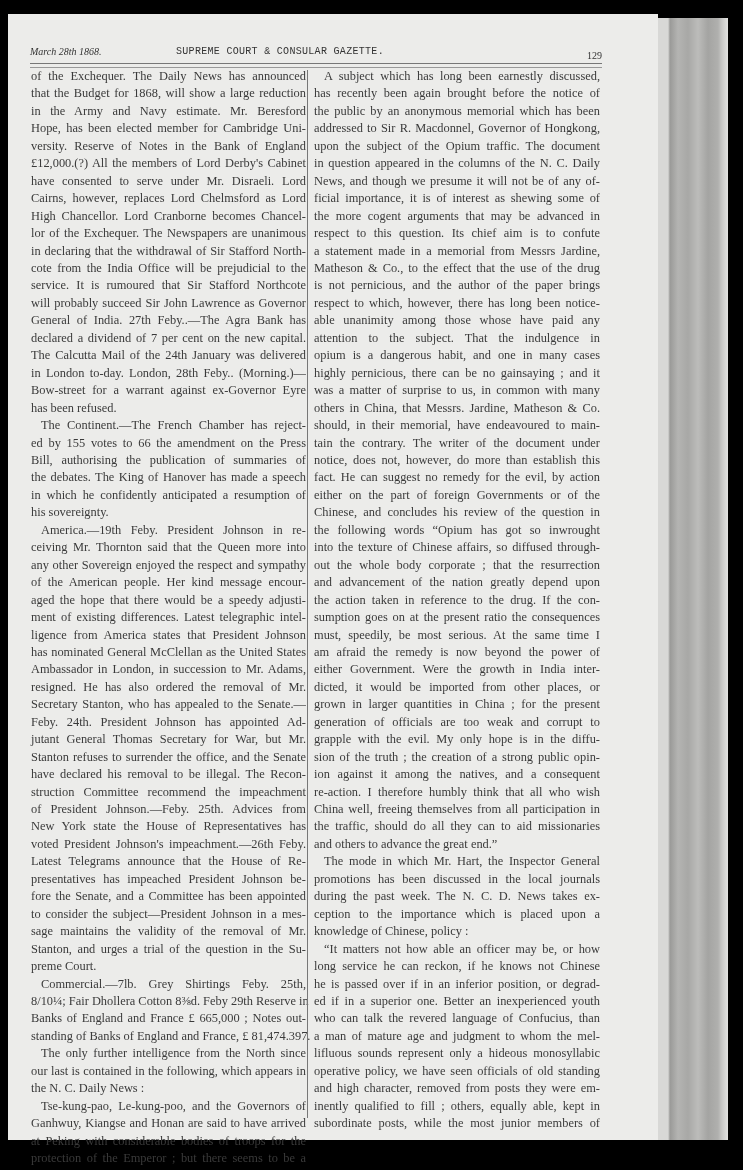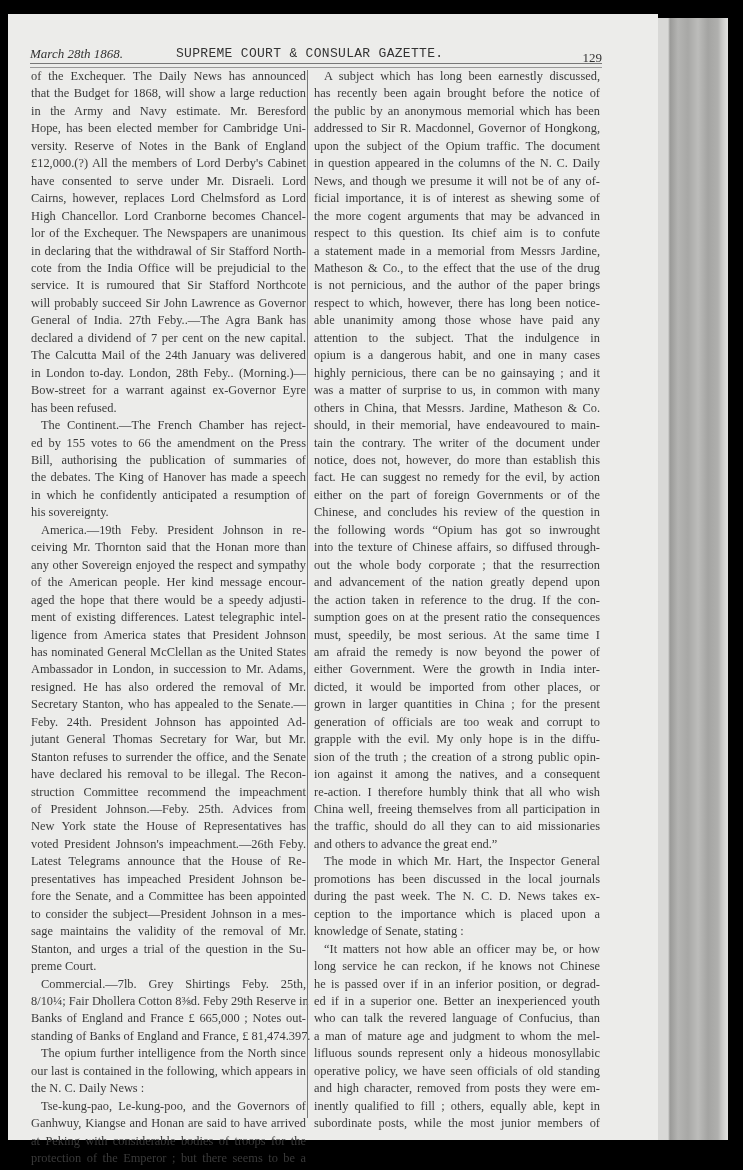--- a/index.html
+++ b/index.html
@@ -10,21 +10,21 @@
   .page {
     position:absolute; left:8px; top:14px; width:650px; height:1126px;
     background:#ececea;
   }
   .page-edge {
     position:absolute; left:658px; top:18px; width:70px; height:1122px;
     background:linear-gradient(90deg,#d8d8d6 0,#d8d8d6 10px,#9a9a98 12px,#b4b4b2 20px,#a8a8a6 30px,#bcbcba 40px,#a4a4a2 50px,#b0b0ae 60px,#c8c8c6 64px,#e2e2e0 70px);
   }
   .header {
     position:absolute; left:30px; top:46px; width:572px; height:18px;
-    font-family:"Liberation Serif", serif; font-size:13px; color:#333;
+    font-family:"Liberation Serif", serif; font-size:10px; color:#333;
   }
   .header .date { position:absolute; left:0; top:0; font-style:italic; }
   .header .title { position:absolute; left:146px; top:0; letter-spacing:0.3px;font-family:Liberation Mono, monospace; }
   .header .pnum { position:absolute; right:0; top:4px; }
   .rule {
     position:absolute; left:30px; top:63px; width:572px; height:3px;
     border-top:1px solid #777; border-bottom:1px solid #999;
   }
   .col {
     position:absolute; top:68px;
@@ -73,21 +73,21 @@
     <span class="line">in London to-day.  London, 28th Feby.. (Morning.)—</span>
     <span class="line">Bow-street for a warrant against ex-Governor Eyre</span>
     <span class="line last">has been refused.</span>
     <span class="line indent">The Continent.—The French Chamber has reject-</span>
     <span class="line">ed by 155 votes to 66 the amendment on the Press</span>
     <span class="line">Bill, authorising the publication of summaries of</span>
     <span class="line">the debates.  The King of Hanover has made a speech</span>
     <span class="line">in which he confidently anticipated a resumption of</span>
     <span class="line last">his sovereignty.</span>
     <span class="line indent">America.—19th Feby.  President Johnson in re-</span>
-    <span class="line">ceiving Mr. Thornton said that the Honan more than</span>
+    <span class="line">ceiving Mr. Thornton said that the Queen more into</span>
     <span class="line">any other Sovereign enjoyed the respect and sympathy</span>
     <span class="line">of the American people.  Her kind message encour-</span>
     <span class="line">aged the hope that there would be a speedy adjusti-</span>
     <span class="line">ment of existing differences.  Latest telegraphic intel-</span>
     <span class="line">ligence from America states that President Johnson</span>
     <span class="line">has nominated General McClellan as the United States</span>
     <span class="line">Ambassador in London, in succession to Mr. Adams,</span>
     <span class="line">resigned.  He has also ordered the removal of Mr.</span>
     <span class="line">Secretary Stanton, who has appealed to the Senate.—</span>
     <span class="line">Feby. 24th.  President Johnson has appointed Ad-</span>
@@ -102,21 +102,21 @@
     <span class="line">presentatives has impeached President Johnson be-</span>
     <span class="line">fore the Senate, and a Committee has been appointed</span>
     <span class="line">to consider the subject—President Johnson in a mes-</span>
     <span class="line">sage maintains the validity of the removal of Mr.</span>
     <span class="line">Stanton, and urges a trial of the question in the Su-</span>
     <span class="line last">preme Court.</span>
     <span class="line indent">Commercial.—7lb. Grey Shirtings Feby. 25th,</span>
     <span class="line">8/10¼; Fair Dhollera Cotton 8⅜d. Feby 29th Reserve in</span>
     <span class="line">Banks of England and France £ 665,000 ; Notes out-</span>
     <span class="line last">standing of Banks of England and France, £ 81,474.397.</span>
-    <span class="line indent">The opium further intelligence from the North since</span>
+    <span class="line indent">The only further intelligence from the North since</span>
     <span class="line">our last is contained in the following, which appears in</span>
     <span class="line last">the N. C. Daily News :</span>
     <span class="line indent">Tse-kung-pao, Le-kung-poo, and the Governors of</span>
     <span class="line">Ganhwuy, Kiangse and Honan are said to have arrived</span>
     <span class="line">at Peking with considerable bodies of troops for the</span>
     <span class="line">protection of the Emperor ; but there seems to be a</span>
   </div>
 <div class="divider"></div>
 <div class="col col-right" id="col-right">
     <span class="line indent">A subject which has long been earnestly discussed,</span>
@@ -161,21 +161,21 @@
     <span class="line">sion of the truth ; the creation of a strong public opin-</span>
     <span class="line">ion against it among the natives, and a consequent</span>
     <span class="line">re-action.  I therefore humbly think that all who wish</span>
     <span class="line">China well, freeing themselves from all participation in</span>
     <span class="line">the traffic, should do all they can to aid missionaries</span>
     <span class="line last">and others to advance the great end.”</span>
     <span class="line indent">The mode in which Mr. Hart, the Inspector General</span>
     <span class="line">promotions has been discussed in the local journals</span>
     <span class="line">during the past week.  The N. C. D. News takes ex-</span>
     <span class="line">ception to the importance which is placed upon a</span>
-    <span class="line last">knowledge of Senate, stating :</span>
+    <span class="line last">knowledge of Chinese, policy :</span>
     <span class="line indent">“It matters not how able an officer may be, or how</span>
     <span class="line">long service he can reckon, if he knows not Chinese</span>
     <span class="line">he is passed over if in an inferior position, or degrad-</span>
     <span class="line">ed if in a superior one.  Better an inexperienced youth</span>
     <span class="line">who can talk the revered language of Confucius, than</span>
     <span class="line">a man of mature age and judgment to whom the mel-</span>
     <span class="line">lifluous sounds represent only a hideous monosyllabic</span>
     <span class="line">operative policy, we have seen officials of old standing</span>
     <span class="line">and high character, removed from posts they were em-</span>
     <span class="line">inently qualified to fill ; others, equally able, kept in</span>

